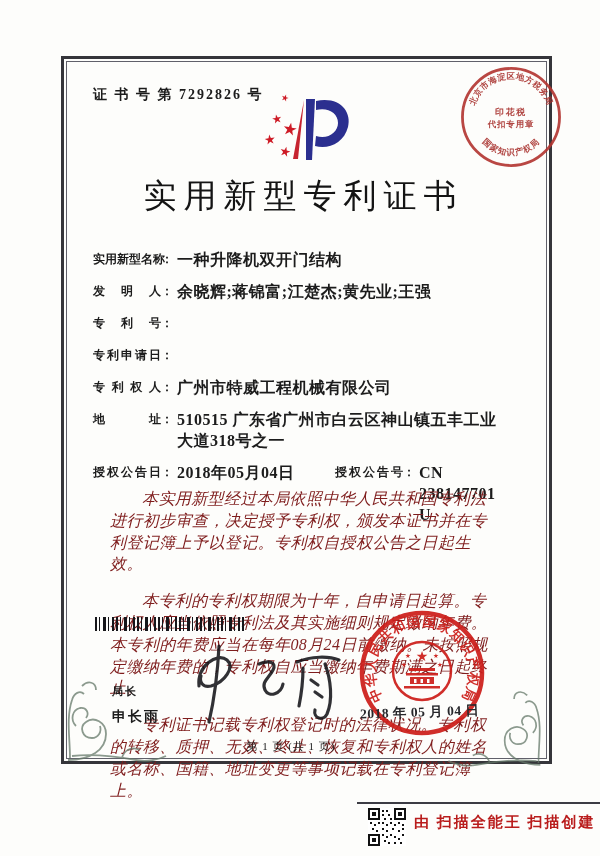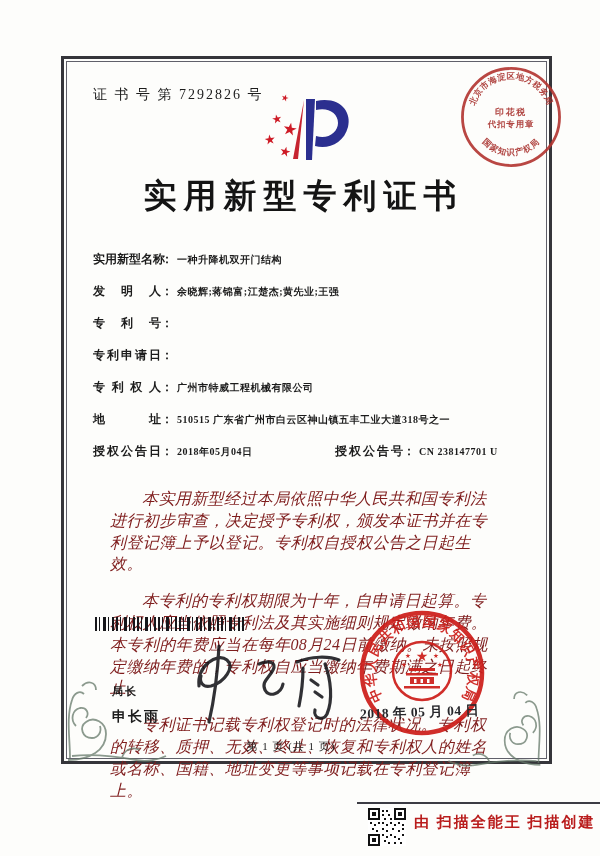--- a/index.html
+++ b/index.html
@@ -12,32 +12,32 @@
   .abs{position:absolute;}
   
   .frame{
     left:61px;top:56px;width:485px;height:702px;
     border:3px solid #35353a;
   }
   .frame-inner{
     position:absolute;left:2px;top:2px;right:2px;bottom:2px;
     border:1px solid #60606a;
   }
-  .cert-no{left:93px;top:86px;font-size:14px;font-weight:400;letter-spacing:2px;}
+  .cert-no{left:93px;top:86px;font-size:14px;font-weight:700;letter-spacing:2px;}
   .title{
     left:61px;top:174px;width:485px;text-align:center;
-    font-size:33px;font-weight:700;letter-spacing:7px;color:#141414;white-space:nowrap;
+    font-size:33px;font-weight:400;letter-spacing:7px;color:#141414;white-space:nowrap;
   }
   
   .fields{left:93px;top:249px;width:416px;}
   .frow{display:flex;align-items:flex-start;margin-bottom:11px;line-height:21px;position:relative;}
   .flabel{font-size:12px;font-weight:700;flex:0 0 68px;}
   .jchars{display:inline-flex;justify-content:space-between;width:68px;}
   .fcolon{font-size:12px;font-weight:700;margin:0 4px 0 0;}
-  .fvalue{font-size:10px;font-weight:700;letter-spacing:0.5px;flex:1;}
+  .fvalue{font-size:16px;font-weight:700;letter-spacing:0.5px;flex:1;}
   .grant-no{position:absolute;left:242px;top:0;display:flex;}
   
   .body-text{left:95px;top:473px;width:412px;}
   .body-text p{
     margin:15px;font-size:16px;line-height:21.8px;text-indent:2em;
     font-style:italic;font-weight:500;letter-spacing:0.4px;color:#7f1d1d;
   }
   
   .barcode{
     left:95px;top:617px;width:150px;height:14px;

